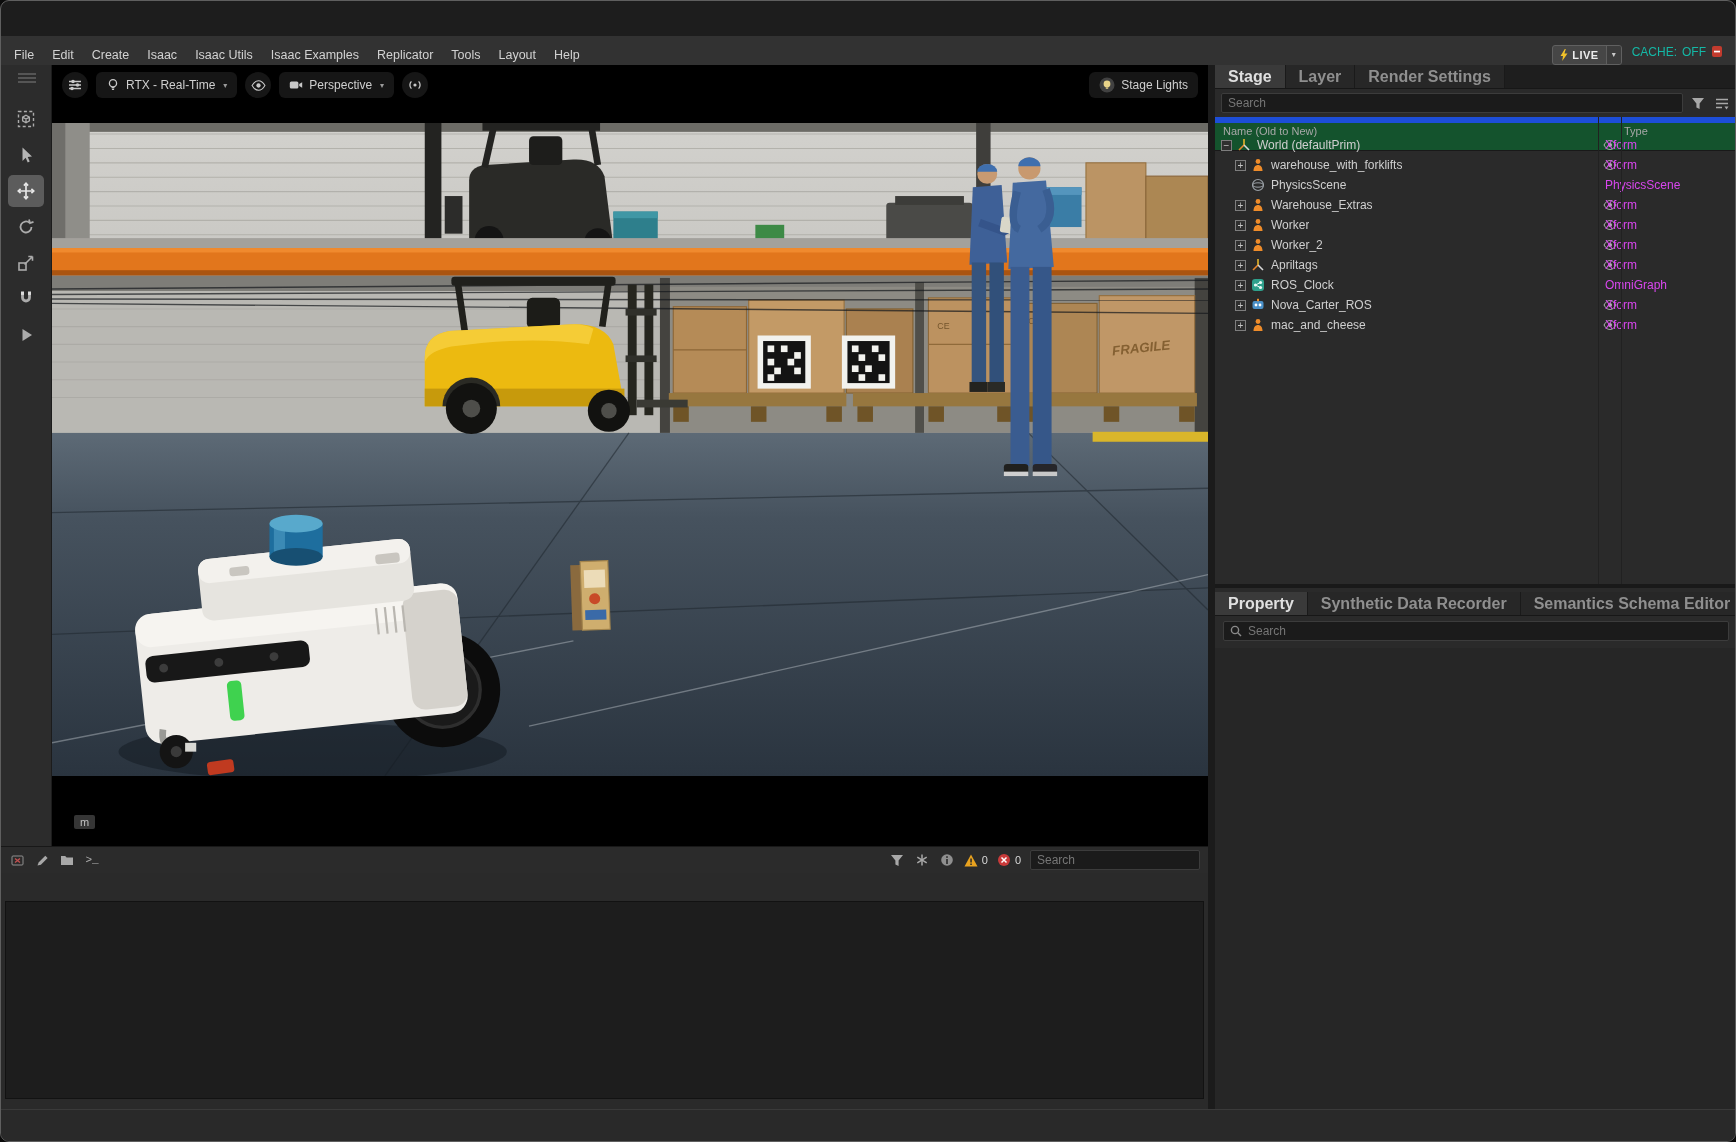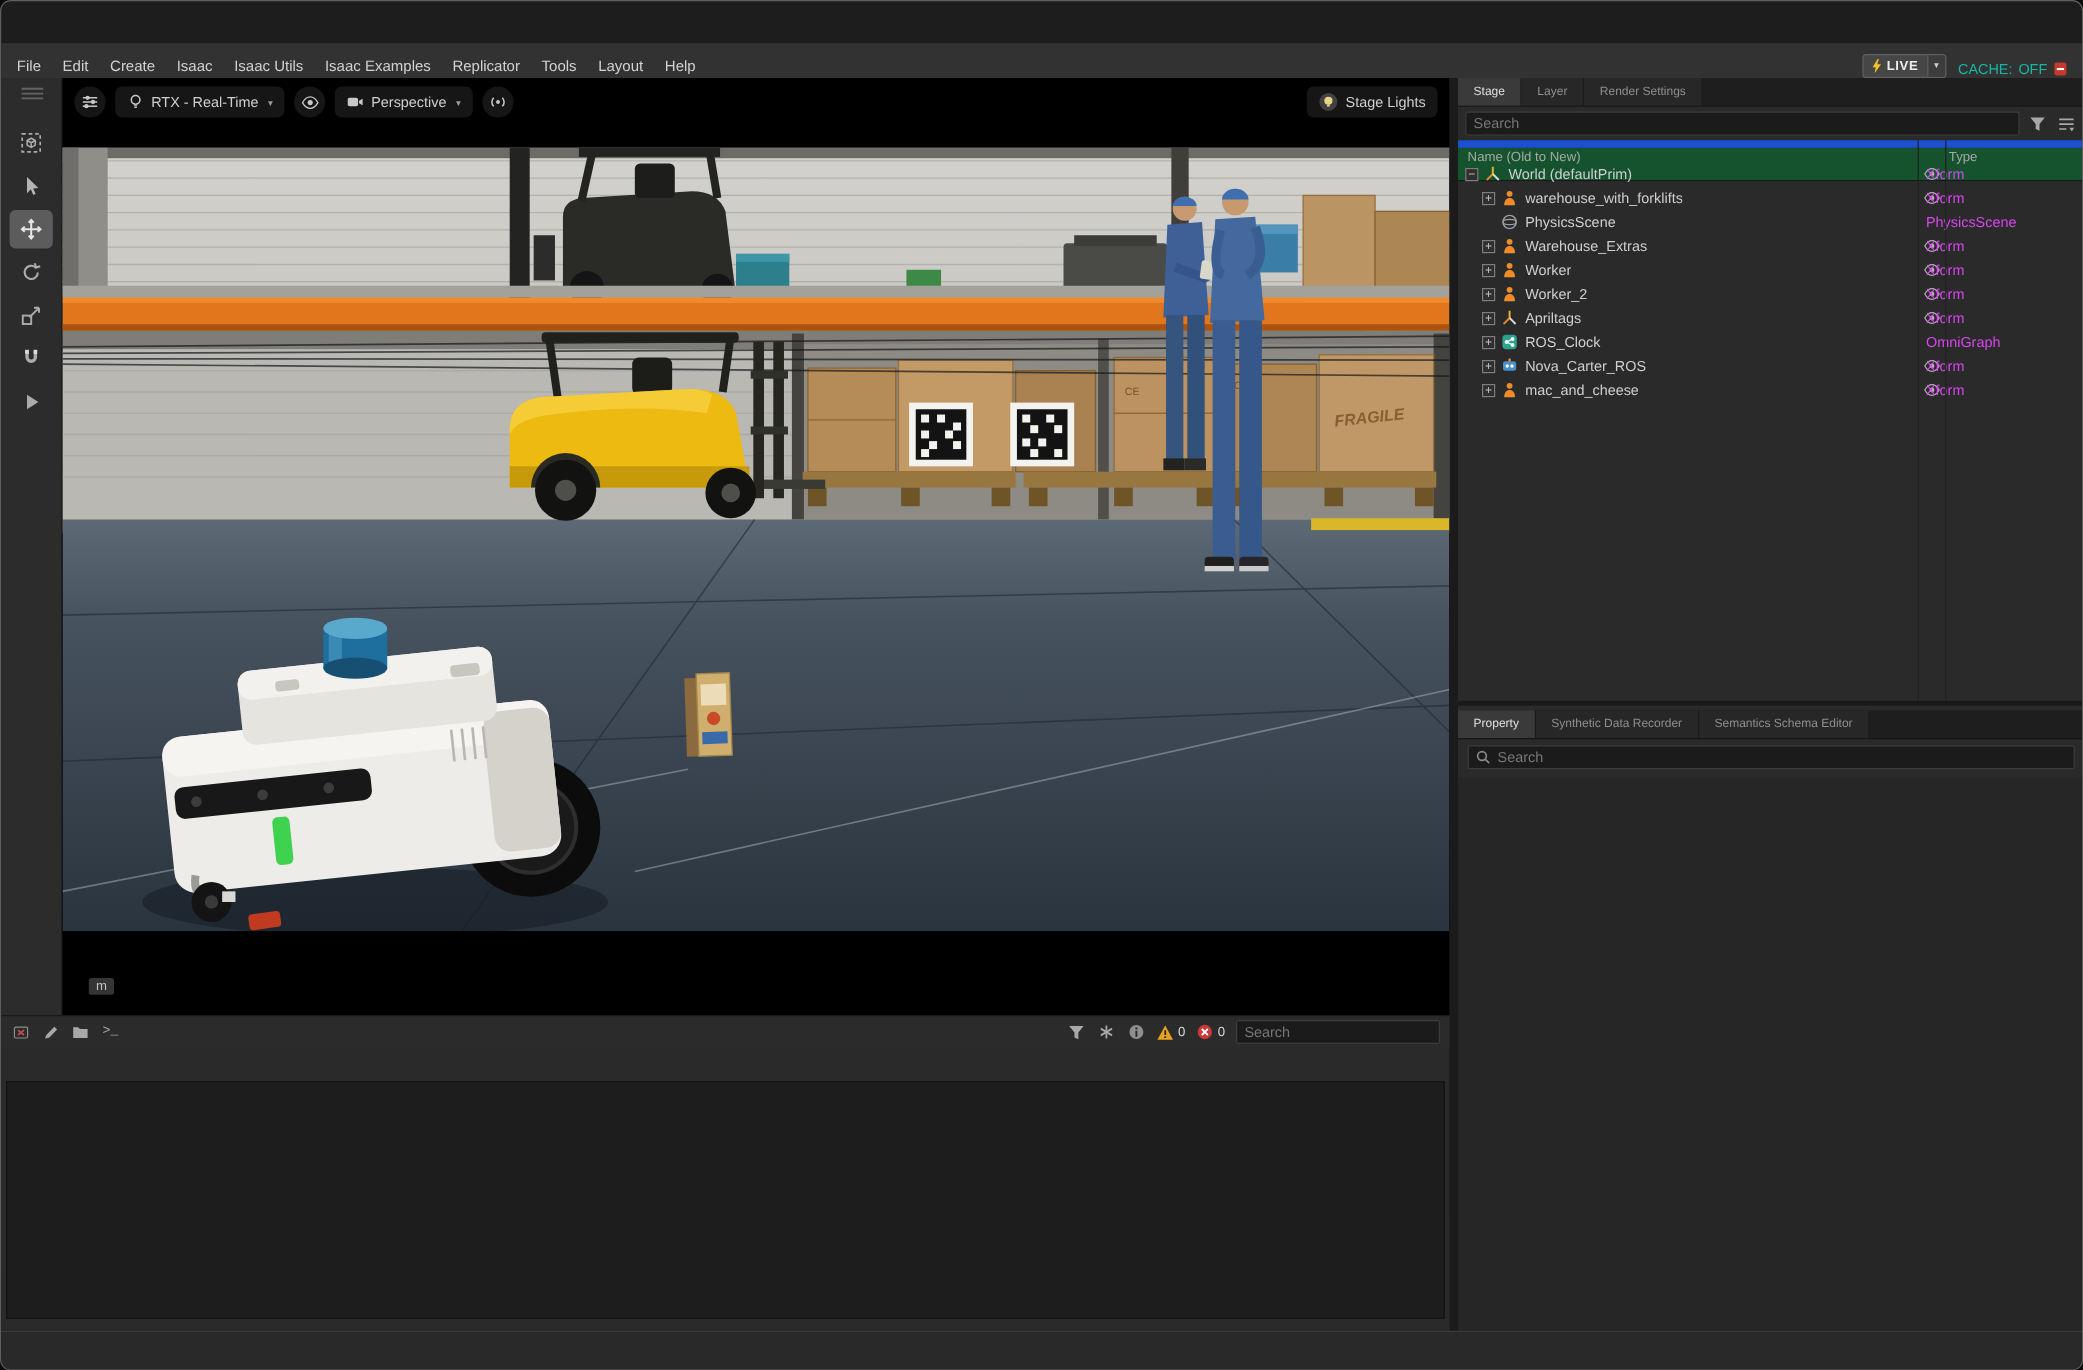--- a/index.html
+++ b/index.html
@@ -17,21 +17,21 @@
   .wc-bar { width:11px; height:2px; background:#c6c6c6; display:block; }
   .wc-box { width:10px; height:10px; border:1.5px solid #c6c6c6; display:block; }
   .wc-x1,.wc-x2 { position:absolute; left:1px; top:6px; width:12px; height:1.6px; background:#c6c6c6; }
   .wc-x1 { transform:rotate(45deg);} .wc-x2 { transform:rotate(-45deg);}
 
   
   .menubar { position:absolute; left:0; top:35px; width:100%; height:38px; background:#323232;
              border-bottom:1px solid #161616; display:flex; align-items:center; }
   .menu-items { display:flex; height:100%; align-items:center; padding-left:4px; }
   .menu-item { padding:0 9px; font-size:12.5px; color:#d2d2d2; height:100%; display:flex; align-items:center; cursor:default; }
-  .menubar-right { margin-left:auto; display:flex; align-items:flex-end; gap:10px; padding-right:12px; }
+  .menubar-right { margin-left:auto; display:flex; align-items:flex-start; gap:10px; padding-right:12px; }
   .live-btn { display:flex; align-items:center; height:20px; background:#464646; border:1px solid #606060; border-radius:3px; overflow:hidden; }
   .live-main { display:flex; gap:4px; padding:0 7px; align-items:center; }
   .live-label { font-size:11px; font-weight:bold; color:#ececec; letter-spacing:.5px; }
   .live-caret { border-left:1px solid #5e5e5e; padding:0 5px; color:#c9c9c9; font-size:8px; height:20px; display:flex; align-items:center; background:#3c3c3c; }
   .cache { display:flex; align-items:center; gap:5px; font-size:12px; color:#14b8a6; }
 
   
   .left-toolbar { position:absolute; left:0; top:64px; width:51px; height:781px; background:#2c2c2c; border-right:1px solid #1c1c1c; }
   .grip { width:51px; height:26px; display:flex; align-items:center; justify-content:center; }
   .tools { margin-top:12px; display:flex; flex-direction:column; gap:4px; align-items:center; }
@@ -50,22 +50,22 @@
   .scene { position:absolute; left:0; top:58px; width:1156px; height:653px; }
   .scene svg { width:100%; height:100%; display:block; }
   .unit-label { position:absolute; left:22px; top:750px; background:#3a3a3a; color:#d2d2d2; font-size:11px;
                 padding:1px 6px; border-radius:2px; opacity:.92; z-index:4; }
 
   
   .vgutter { position:absolute; left:1207px; top:64px; width:7px; height:1044px; background:#1b1b1b; }
 
   
   .panel-tabs { display:flex; background:#1e1e1e; height:24px; border-bottom:1px solid #171717; }
-  .tab { padding:0 13px; display:flex; align-items:center; font-size:10px; color:#8f8f8f; background:#272727;
-         border-right:1px solid #1a1a1a; cursor:default; white-space:nowrap; }
+  .tab { padding:0 13px; display:flex; align-items:center; font-size:16px; color:#8f8f8f; background:#272727;
+         border-right:1px solid #1a1a1a; cursor:default; white-space:nowrap;font-weight:bold; }
   .tab.active { background:#3a3a3a; color:#e0e0e0; }
   input { background:#1b1b1b; border:1px solid #3c3c3c; color:#cfcfcf; font:12px "Liberation Sans","DejaVu Sans",sans-serif;
           height:20px; padding:0 6px; border-radius:2px; outline:none; }
   input::placeholder { color:#767676; }
 
   
   .right-panel { position:absolute; left:1214px; top:64px; width:522px; height:1044px; background:#2a2a2a; }
   .stage-section { position:absolute; left:0; top:0; right:0; height:523px; background:#2a2a2a; border-bottom:4px solid #191919; }
   .search-row { height:28px; display:flex; align-items:center; gap:6px; padding:0 6px; background:#2a2a2a; }
   .search-row input { flex:1; }

